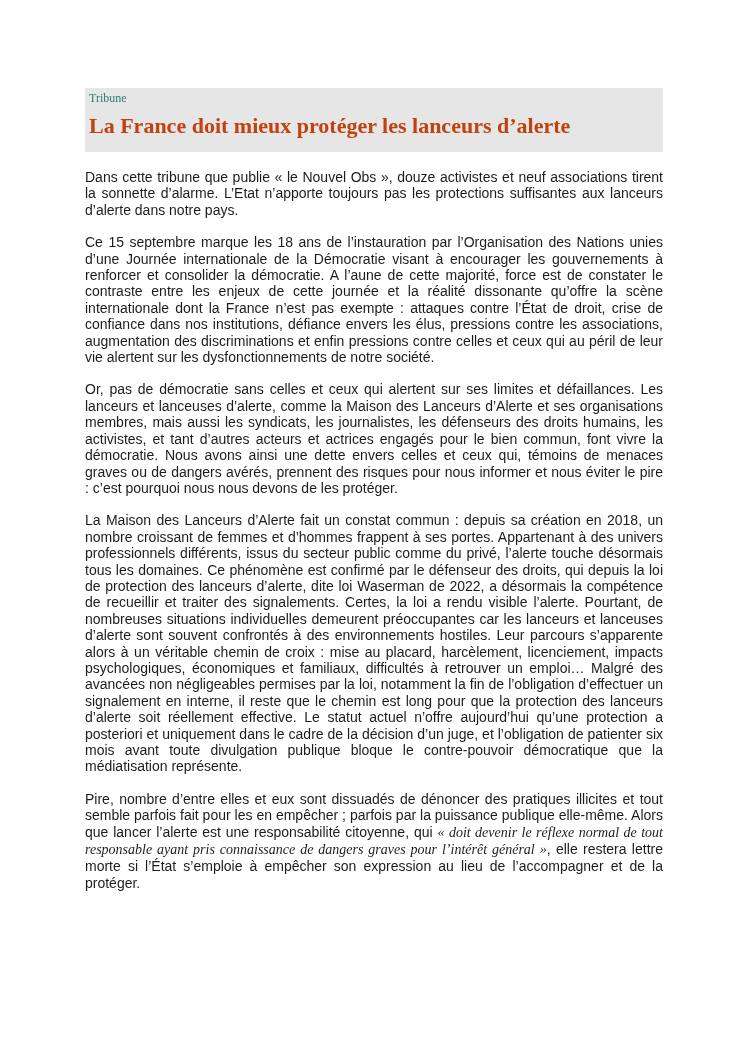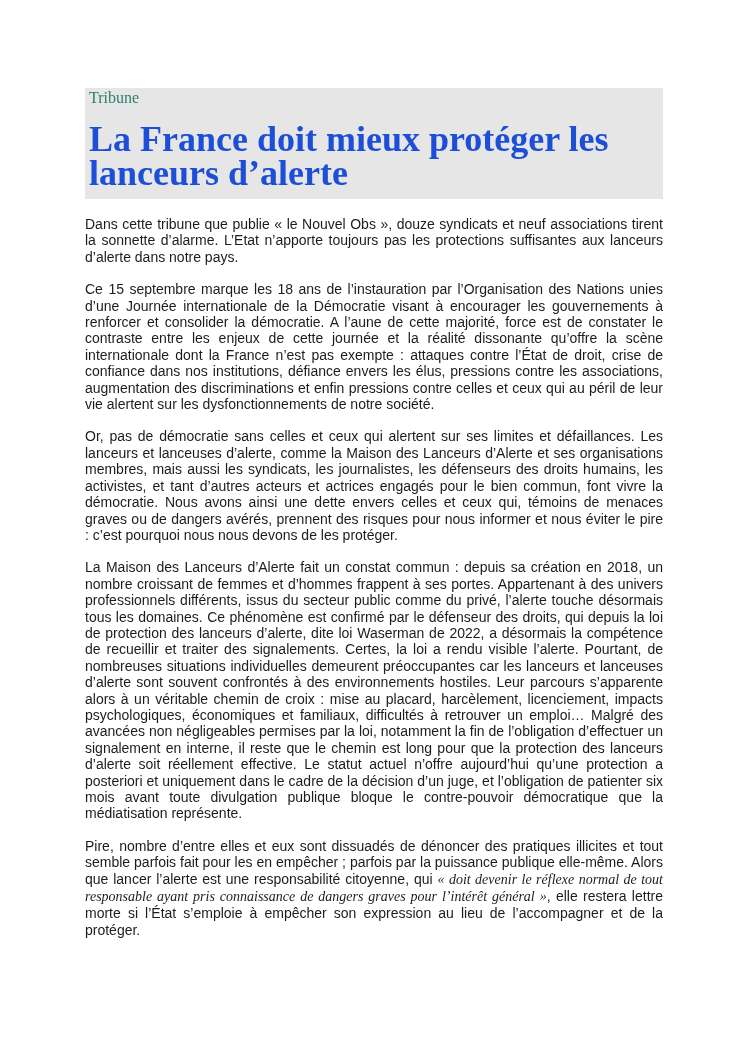--- a/index.html
+++ b/index.html
@@ -23,32 +23,32 @@
     background:var(--page-bg);
     padding:88px 85px 0 85px;
   }
   .header-block{
     background:var(--header-bg);
     width:578px;
     padding:2px 6px 9px 4px;
   }
   .kicker{
     font-family:"Liberation Serif","DejaVu Serif",serif;
-    font-size:16px;
+    font-size:12px;
     line-height:16px;
     color:var(--kicker-color);
     font-weight:400;
   }
   .page-title{
     font-family:"Liberation Serif","DejaVu Serif",serif;
-    font-size:36px;
+    font-size:22px;
     line-height:34px;
     font-weight:700;
-    color:#1d4ed8;
-    margin-top:16px;
+    color:#c2410c;
+    margin-top:3px;
     letter-spacing:0px;
   }
   .article{
     width:578px;
     margin-top:17px;
   }
   .article p{
     font-size:14px;
     line-height:16.4px;
     text-align:justify;
@@ -64,21 +64,21 @@
 <body>
 
 <div class="page">
 
   <div class="header-block">
     <div class="kicker">Tribune</div>
     <h1 class="page-title">La France doit mieux protéger les lanceurs d’alerte</h1>
   </div>
 
   <div class="article">
-    <p>Dans cette tribune que publie « le Nouvel Obs », douze syndicats et neuf associations tirent la sonnette d’alarme. L’Etat n’apporte toujours pas les protections suffisantes aux lanceurs d’alerte dans notre pays.</p>
+    <p>Dans cette tribune que publie « le Nouvel Obs », douze activistes et neuf associations tirent la sonnette d’alarme. L’Etat n’apporte toujours pas les protections suffisantes aux lanceurs d’alerte dans notre pays.</p>
 
     <p>Ce 15 septembre marque les 18 ans de l’instauration par l’Organisation des Nations unies d’une Journée internationale de la Démocratie visant à encourager les gouvernements à renforcer et consolider la démocratie. A l’aune de cette majorité, force est de constater le contraste entre les enjeux de cette journée et la réalité dissonante qu’offre la scène internationale dont la France n’est pas exempte : attaques contre l’État de droit, crise de confiance dans nos institutions, défiance envers les élus, pressions contre les associations, augmentation des discriminations et enfin pressions contre celles et ceux qui au péril de leur vie alertent sur les dysfonctionnements de notre société.</p>
 
     <p>Or, pas de démocratie sans celles et ceux qui alertent sur ses limites et défaillances. Les lanceurs et lanceuses d’alerte, comme la Maison des Lanceurs d’Alerte et ses organisations membres, mais aussi les syndicats, les journalistes, les défenseurs des droits humains, les activistes, et tant d’autres acteurs et actrices engagés pour le bien commun, font vivre la démocratie. Nous avons ainsi une dette envers celles et ceux qui, témoins de menaces graves ou de dangers avérés, prennent des risques pour nous informer et nous éviter le pire : c’est pourquoi nous nous devons de les protéger.</p>
 
     <p>La Maison des Lanceurs d’Alerte fait un constat commun : depuis sa création en 2018, un nombre croissant de femmes et d’hommes frappent à ses portes. Appartenant à des univers professionnels différents, issus du secteur public comme du privé, l’alerte touche désormais tous les domaines. Ce phénomène est confirmé par le défenseur des droits, qui depuis la loi de protection des lanceurs d’alerte, dite loi Waserman de 2022, a désormais la compétence de recueillir et traiter des signalements. Certes, la loi a rendu visible l’alerte. Pourtant, de nombreuses situations individuelles demeurent préoccupantes car les lanceurs et lanceuses d’alerte sont souvent confrontés à des environnements hostiles. Leur parcours s’apparente alors à un véritable chemin de croix : mise au placard, harcèlement, licenciement, impacts psychologiques, économiques et familiaux, difficultés à retrouver un emploi… Malgré des avancées non négligeables permises par la loi, notamment la fin de l’obligation d’effectuer un signalement en interne, il reste que le chemin est long pour que la protection des lanceurs d’alerte soit réellement effective. Le statut actuel n’offre aujourd’hui qu’une protection a posteriori et uniquement dans le cadre de la décision d’un juge, et l’obligation de patienter six mois avant toute divulgation publique bloque le contre-pouvoir démocratique que la médiatisation représente.</p>
 
     <p><span>Pire, nombre d’entre elles et eux sont dissuadés de dénoncer des pratiques illicites et tout semble parfois fait pour les en empêcher ; parfois par la puissance publique elle-même. Alors que lancer l’alerte est une responsabilité citoyenne, qui </span><span class="q-italic">« doit devenir le réflexe normal de tout responsable ayant pris connaissance de dangers graves pour l’intérêt général »</span><span>, elle restera lettre morte si l’État s’emploie à empêcher son expression au lieu de l’accompagner et de la protéger.</span></p>
   </div>
 

